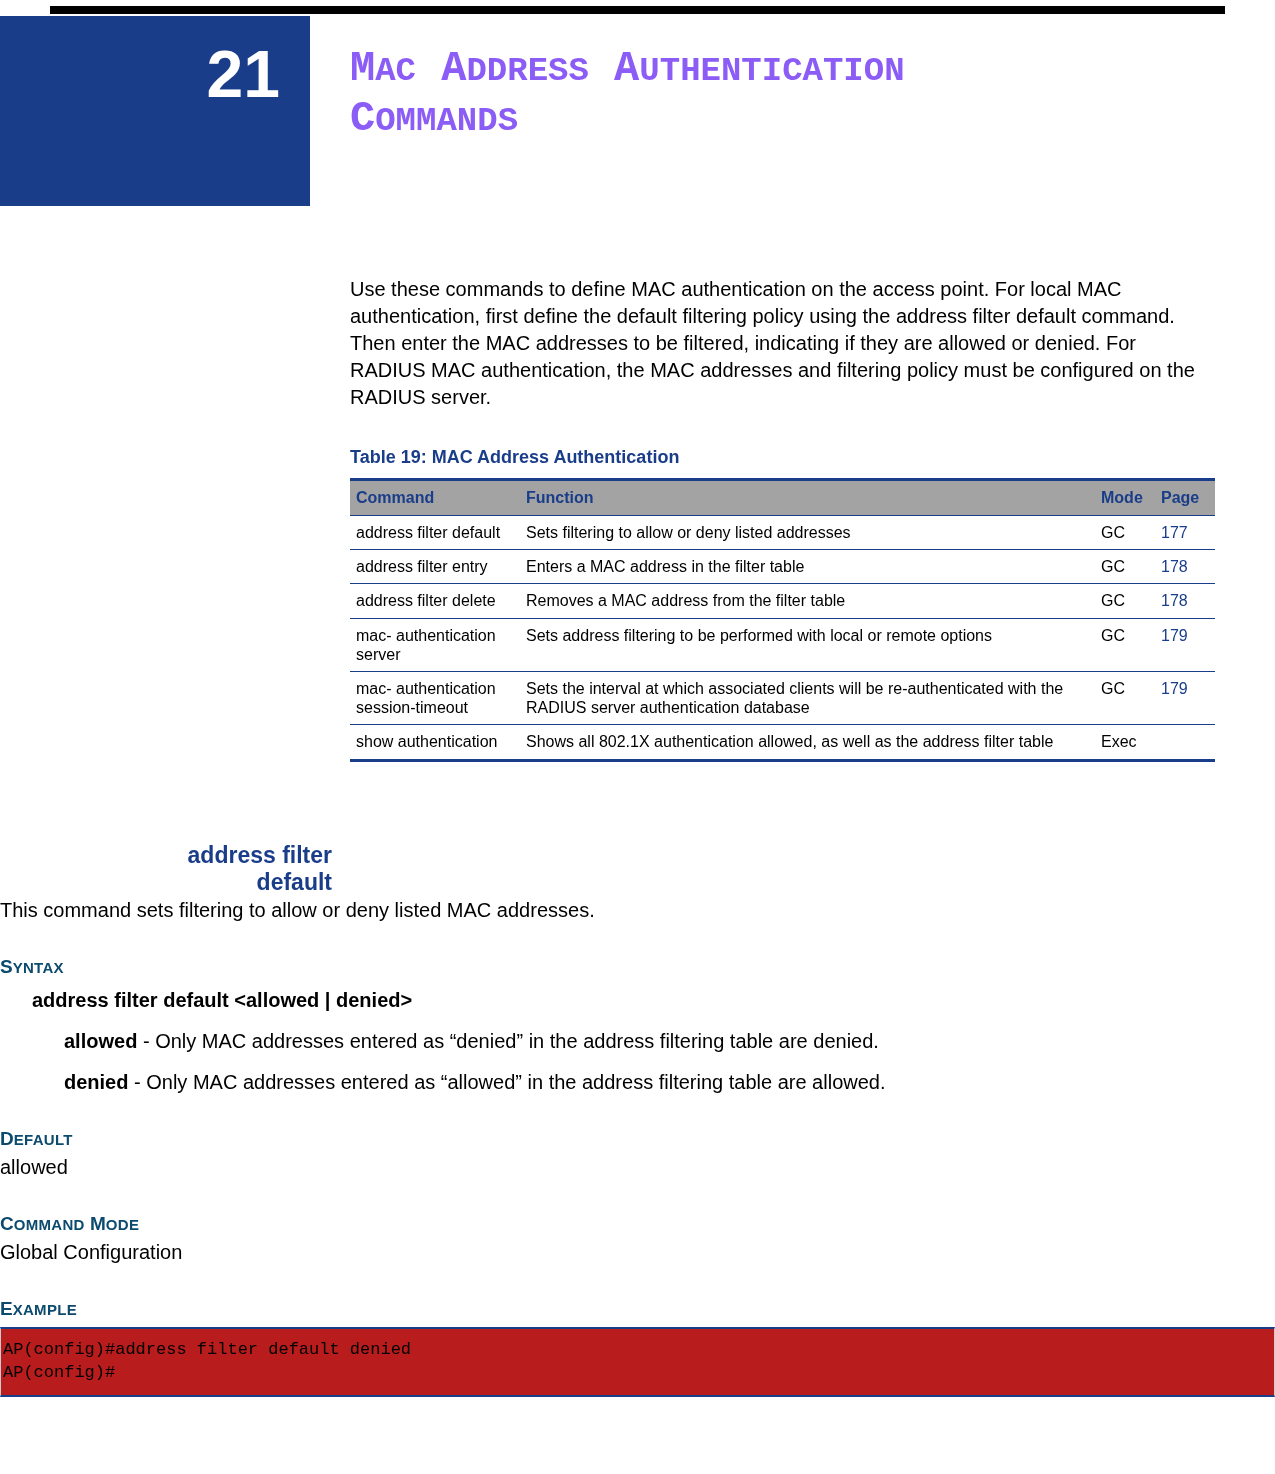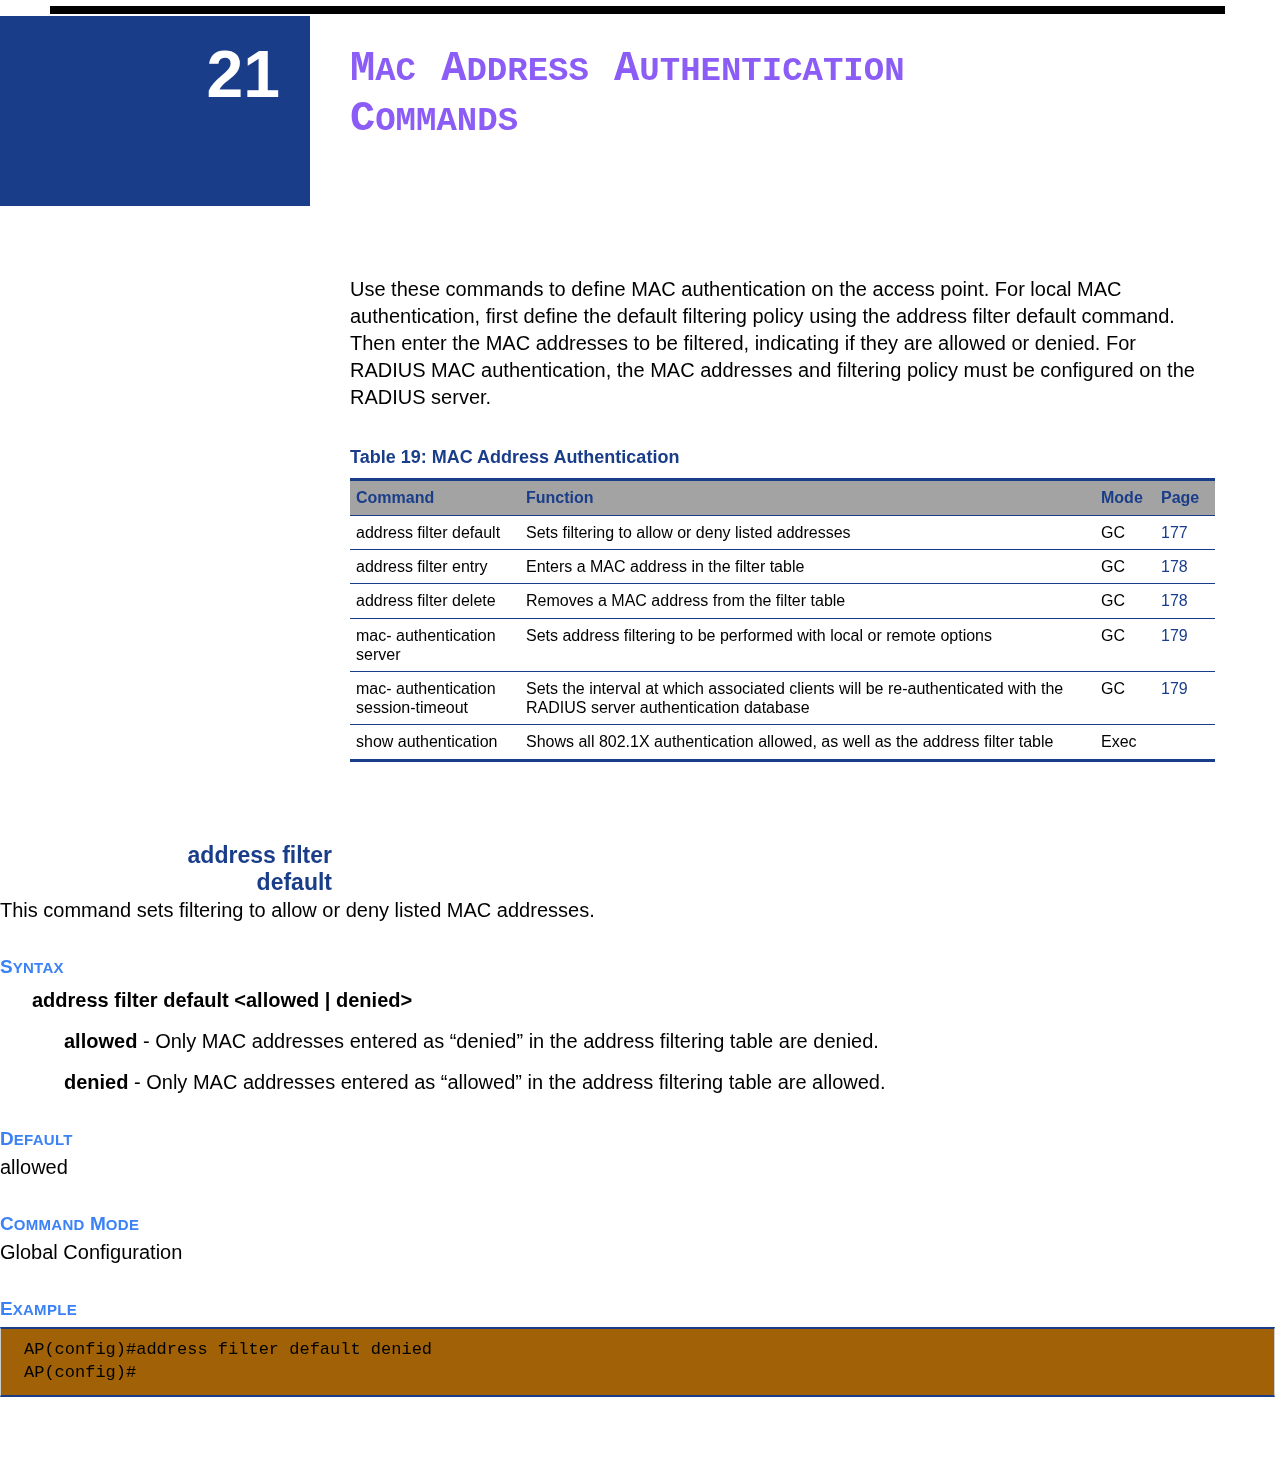--- a/index.html
+++ b/index.html
@@ -106,43 +106,43 @@
     font-size: 23px;
     line-height: 1.2;
   }
   .sect-body {
     flex: 1;
     font-size: 20px;
     line-height: 1.35;
   }
   .sect-body p { margin-bottom: 20px; }
   .sect-body .heading {
-    color: #3b82f6;
+    color: #0c4a6e;
     font-weight: bold;
     font-size: 19px;
     margin-top: 30px;
     margin-bottom: 2px;
   }
   .sect-body .heading .sc { font-size: 15px; letter-spacing: 0.3px; }
   .syntax-line {
     font-weight: bold;
     margin: 8px 0 14px 32px;
     font-size: 20px;
   }
   .param-block {
     margin: 0 0 14px 64px;
   }
   .param-block b { font-weight: bold; }
   .code-box {
     border-top: 2px solid #1a3d8a;
     border-bottom: 2px solid #1a3d8a;
     border-left: 1px solid #ccc;
     border-right: 1px solid #ccc;
-    background: #a16207;
-    padding: 10px 23px;
+    background: #b91c1c;
+    padding: 10px 2px;
     font-family: "Courier New", monospace;
     font-size: 17px;
     white-space: pre;
     margin-top: 6px;
     line-height: 1.35;
   }
   .footer {
     text-align: left;
     font-family: "Courier New", monospace;
     font-size: 16px;

